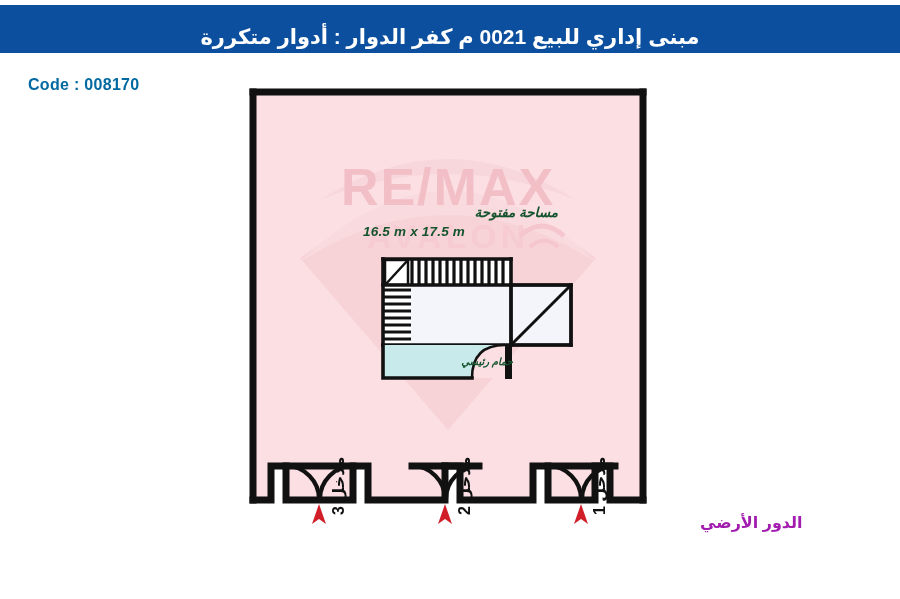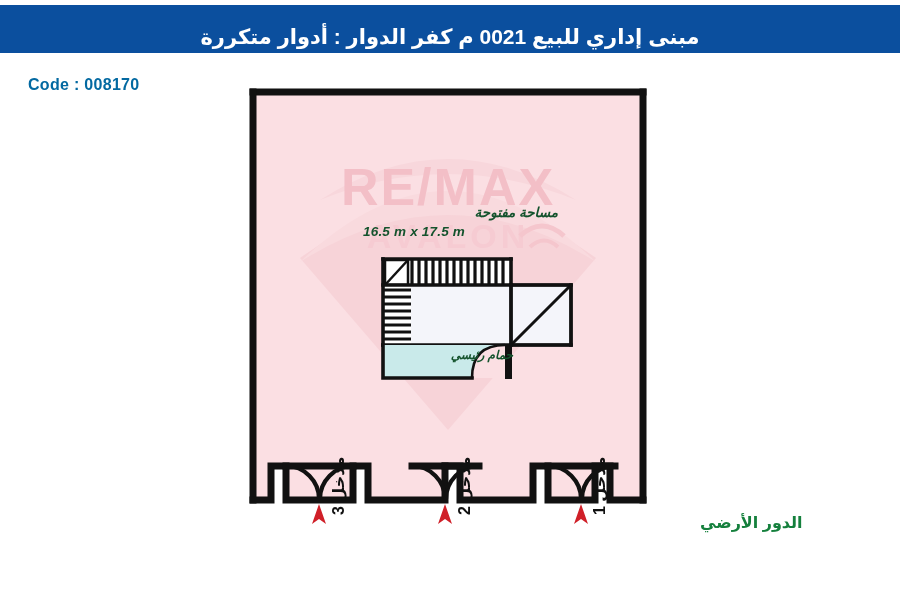--- a/index.html
+++ b/index.html
@@ -54,36 +54,36 @@
     left:363px;top:204px;width:195px;
     font-size:13.5px;font-weight:bold;
     direction:rtl;
   }
   .open-area-dims{
     left:363px;top:224px;width:195px;
     font-size:13.5px;font-weight:bold;
     letter-spacing:.2px;
   }
   .bath-name{
-    left:398px;top:348px;width:115px;
-    font-size:12px;font-weight:bold;
+    left:398px;top:356px;width:115px;
+    font-size:10px;font-weight:bold;
     direction:rtl;
   }
 
   
   .entrance-label{
     position:absolute;
     font-size:16px;font-weight:bold;color:#111111;
     direction:rtl;white-space:nowrap;
     transform:rotate(-90deg);
     transform-origin:left top;
   }
   .floor-label{
     position:absolute;left:700px;top:513px;
-    font-size:16px;font-weight:bold;color:#15803d;
+    font-size:16px;font-weight:bold;color:#a21caf;
     direction:rtl;white-space:nowrap;
   }
 </style>
 </head>
 <body>
 
 <div id="root">
 
   <div class="header-bar">
     <div class="header-title">مبنى إداري للبيع 1200 م كفر الدوار :  أدوار متكررة</div>

